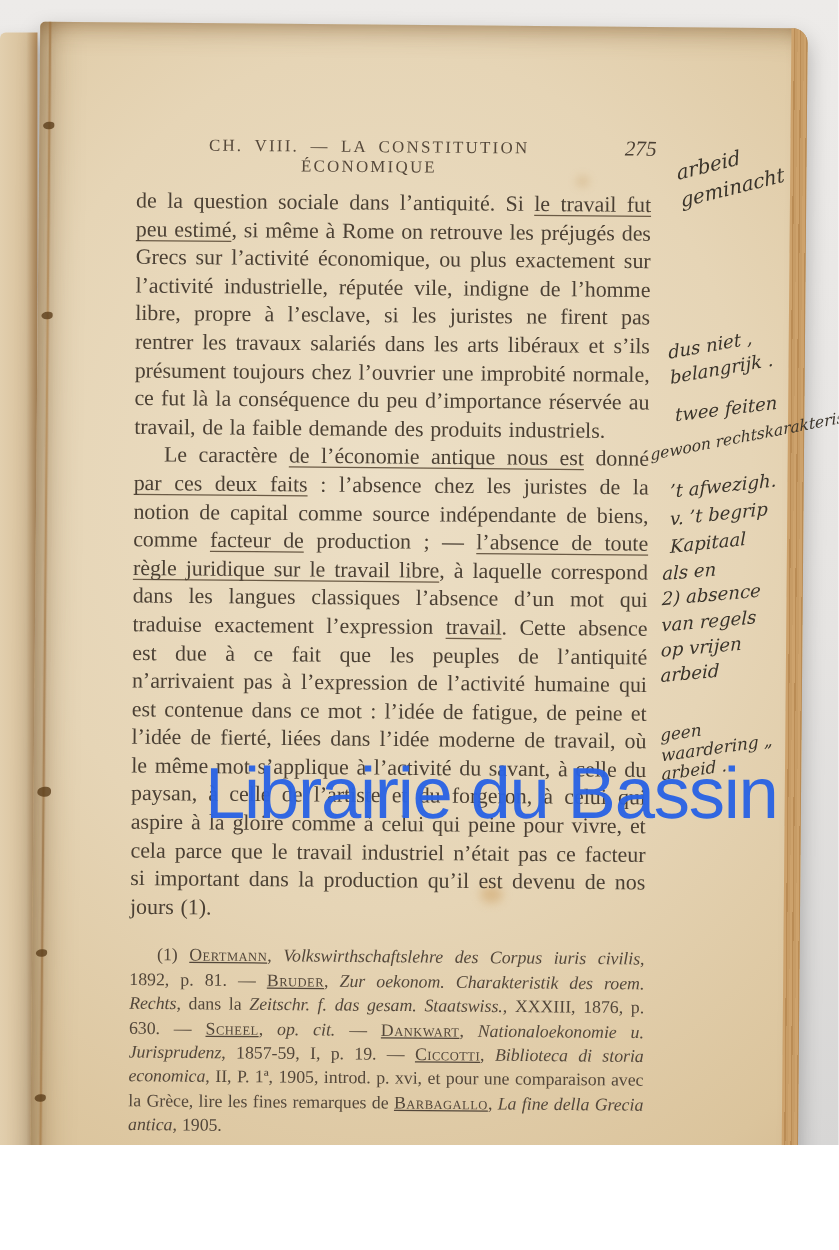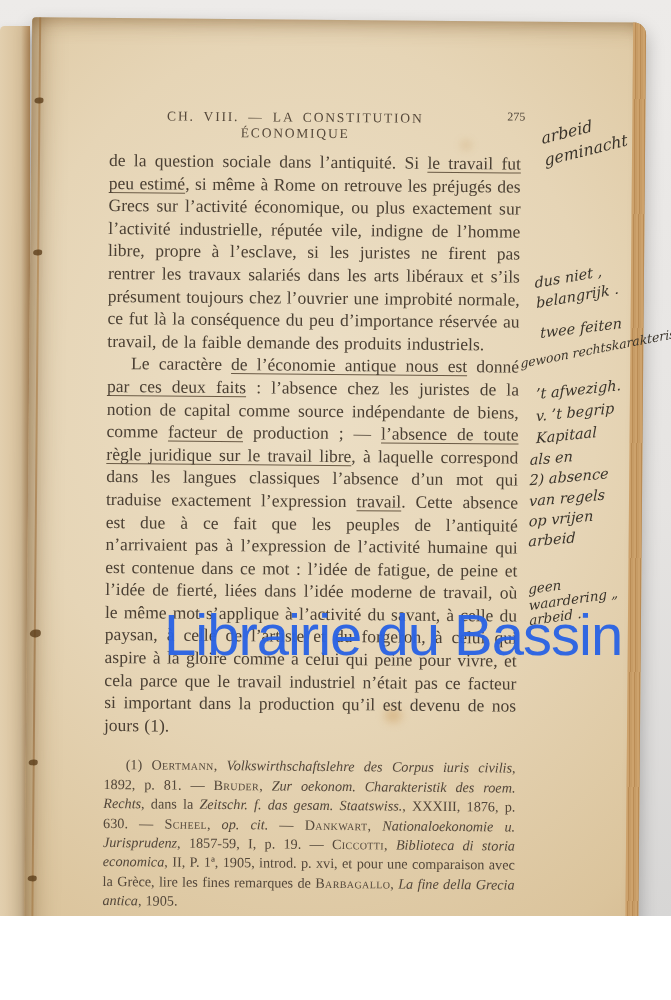--- a/index.html
+++ b/index.html
@@ -28,33 +28,33 @@
      background:linear-gradient(180deg,#9a6b36 0%,#b08046 30%,#8d5f2e 70%,#a87a42 100%);
      opacity:.55;filter:blur(.4px);}
   .stitch{position:absolute;left:3px;width:9px;height:6px;background:#5d3e1c;
      border-radius:60% 40% 50% 50%;opacity:.8;}
   .stain{position:absolute;border-radius:50%;filter:blur(4px);}
 
   .text-col{position:absolute;left:78px;top:0;width:412px;color:#4d4236;}
   .header-row{position:relative;margin-top:90px;height:20px;}
   .chapter-title{display:block;text-align:center;padding-right:40px;
      font-size:13.5px;letter-spacing:1.8px;word-spacing:4px;color:#55483a;}
-  .pagenum{position:absolute;right:-4px;top:-2px;font-size:12px;color:#4d4236;}
+  .pagenum{position:absolute;right:-4px;top:-2px;font-size:17px;color:#4d4236;font-style:italic;}
 
   .body-text{font-size:17.5px;line-height:22.6px;text-align:justify;
      word-spacing:1px;color:#4b4034;}
   .body-text p{margin:0;}
   p.p-first{margin-top:21px;}
   p.p-indent{text-indent:24px;}
   .u{text-decoration:underline;text-decoration-thickness:1.4px;
      text-decoration-color:#6a5a45;text-underline-offset:3px;text-decoration-skip-ink:none;}
   .i{font-style:italic;}
   .iu{text-decoration:underline;text-decoration-thickness:1.4px;
      text-decoration-color:#6a5a45;text-underline-offset:3px;text-decoration-skip-ink:none;}
-  .sc{font-variant:small-caps;letter-spacing:.4px;}
+  .sc{font-variant:small-caps;letter-spacing:.4px;text-decoration:underline;}
 
   .footnote{margin-top:19px;font-size:14.2px;line-height:19.4px;text-align:justify;
      text-indent:22px;color:#53473a;word-spacing:.5px;}
 
   
   .note{position:absolute;font-family:"DejaVu Serif",serif;font-style:italic;
      color:#39332a;white-space:pre-line;line-height:1.35;
      transform-origin:0 0;}
   .mn0{left:540px;top:128px;font-size:16px;transform:rotate(-14deg) skewX(-6deg);}
   .mn1{left:534px;top:274px;font-size:14.5px;transform:rotate(-10deg) skewX(-6deg);}

